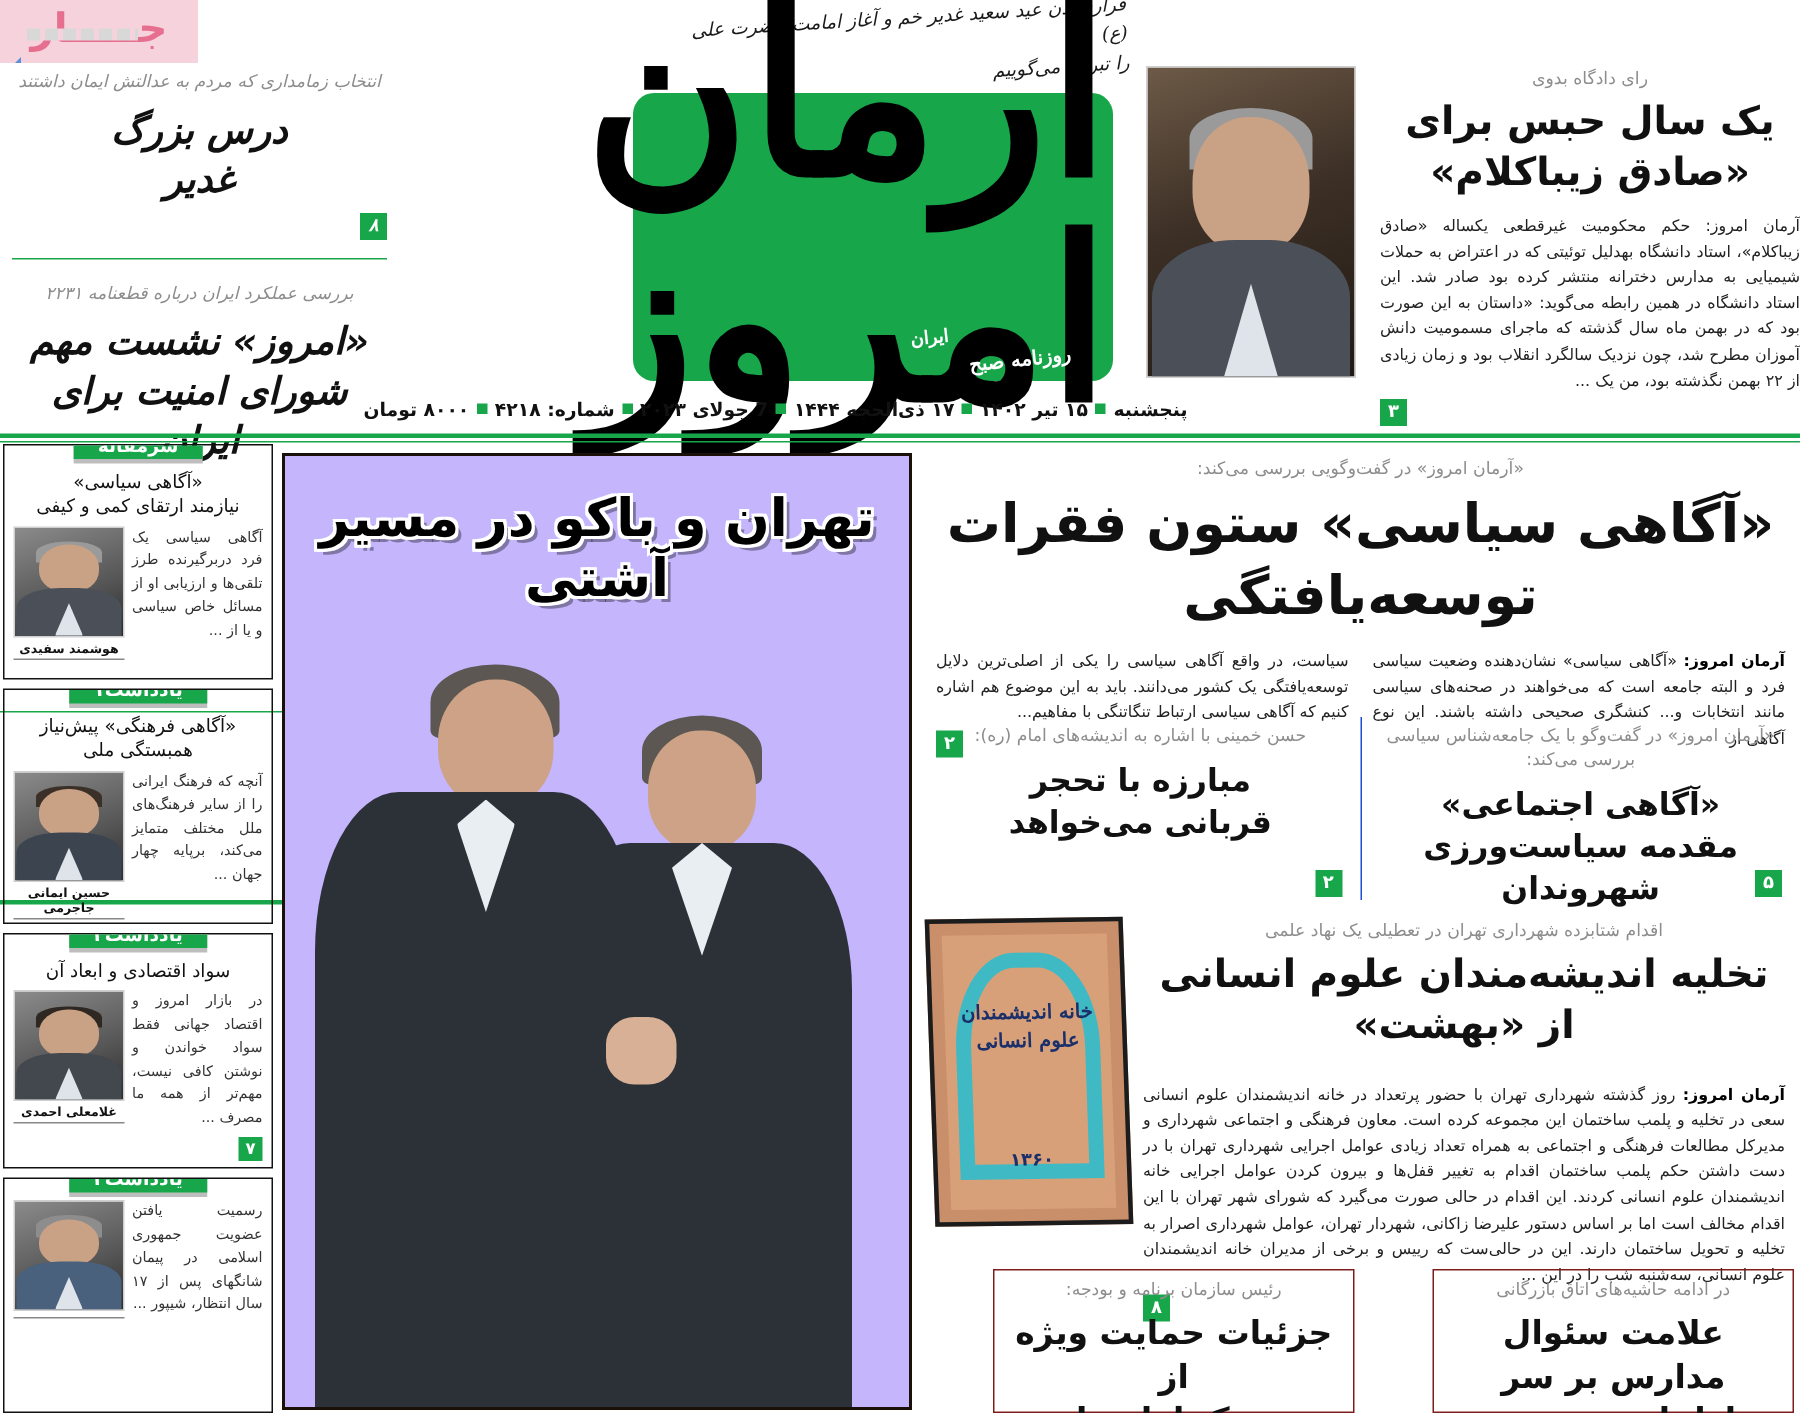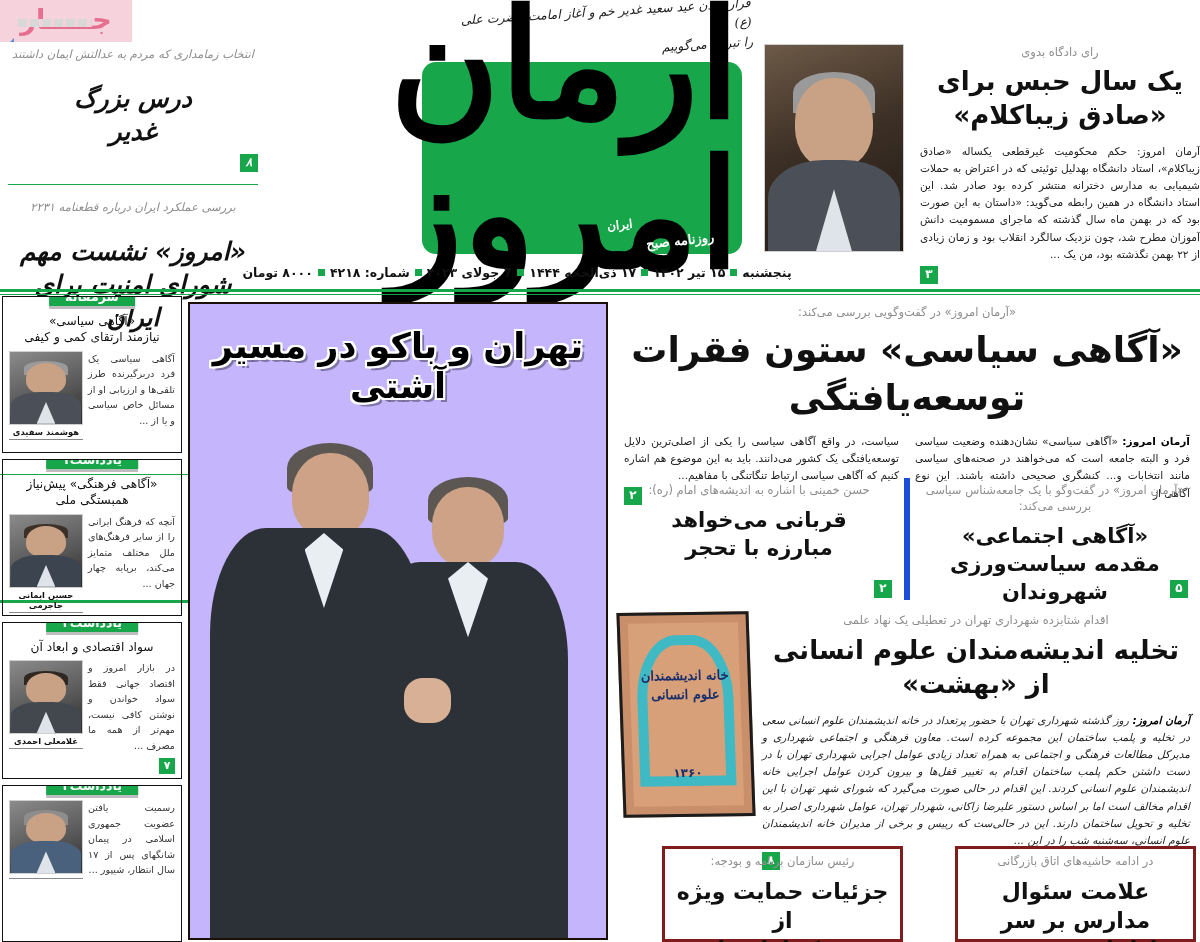--- a/index.html
+++ b/index.html
@@ -156,21 +156,21 @@
   }
 
   
   #top-summaries {
     position: absolute; top: 46px; left: 0;
     width: 272px; height: 238px;
     padding: 0 14px 0 8px;
     font-style: italic;
   }
   #top-summaries .item { position: relative; }
-  #top-summaries .item .hl { font-size: 25px; margin-top: 20px; }
+  #top-summaries .item .hl { font-size: 25px; margin-top: 8px; }
   #top-summaries .sep {
     height: 1px; background: #17a74a; margin: 12px 0 14px 0;
   }
   #top-summaries .pgwrap { text-align: right; margin-top: 4px; }
 
   
   .hrule {
     position: absolute; left: 0; width: 1200px;
     height: 3px; background: #17a74a;
   }
@@ -282,34 +282,34 @@
   }
   #lead-main .cols .c { flex: 1 1 0; }
 
   
   #sub-row {
     position: absolute; top: 478px; right: 0;
     width: 586px; height: 122px;
     display: flex; direction: rtl;
   }
   #sub-row .cell { flex: 1 1 0; padding: 4px 12px 0 12px; position: relative; }
-  #sub-row .cell + .cell { border-right: 6px solid #1d4ed8; }
+  #sub-row .cell + .cell { border-right: 1px solid #1d4ed8; }
   #sub-row .hl { font-size: 21px; margin-top: 9px; }
   #sub-row .pgwrap { position: absolute; bottom: 2px; right: 12px; }
 
   
   #behesht {
     position: absolute; top: 608px; right: 0;
     width: 586px; height: 230px;
     display: flex; flex-direction: row-reverse; gap: 10px;
     padding: 4px 10px 0 6px;
   }
   #behesht .txt { flex: 1 1 auto; }
   #behesht .hl { font-size: 26px; margin-top: 5px; }
-  #behesht .body-txt { margin-top: 10px; font-style: italic; }
+  #behesht .body-txt { margin-top: 20px; }
   #behesht .photo {
     flex: 0 0 auto; width: 132px; height: 205px;
     border: 3px solid #1c1c1c; background: #c98f6a;
     position: relative; overflow: hidden;
     transform: rotate(-2deg) skewY(1.2deg);
   }
   #behesht .photo .tile {
     position: absolute; inset: 8px;
     background:
       linear-gradient(#d8a079,#d8a079) 0 0/100% 100%;
@@ -333,21 +333,21 @@
     font-size: 12px; font-weight: bold;
   }
 
   
   #bottom-row {
     position: absolute; top: 846px; right: 0;
     width: 586px; height: 96px;
     display: flex; direction: rtl; gap: 8px; padding: 0 4px;
   }
   #bottom-row .bx {
-    flex: 1 1 0; border: 3px solid #7f1d1d;
+    flex: 1 1 0; border: 1px solid #7f1d1d;
     padding: 4px 10px 0 10px;
     margin-left: 44px;
   }
   #bottom-row .hl { font-size: 22px; margin-top: 8px; }
 </style>
 </head>
 <body>
 
 <div id="page">
 
@@ -456,22 +456,22 @@
       <div class="kicker">«آرمان امروز» در گفت‌وگو با یک جامعه‌شناس سیاسی بررسی می‌کند:</div>
       <div class="hl">
         <div>«آگاهی اجتماعی»</div>
         <div>مقدمه سیاست‌ورزی شهروندان</div>
       </div>
       <div class="pgwrap"><span class="pg">۵</span></div>
     </div>
     <div class="cell">
       <div class="kicker">حسن خمینی با اشاره به اندیشه‌های امام (ره):</div>
       <div class="hl">
+        <div>مبارزه با تحجر</div>
         <div>قربانی می‌خواهد</div>
-        <div>مبارزه با تحجر</div>
       </div>
       <div class="pgwrap"><span class="pg">۲</span></div>
     </div>
   </div>
 
   <div class="hrule" style="top:600px;left:0;width:598px"></div>
 
   <div id="behesht">
     <div class="photo">
       <div class="tile"></div>

